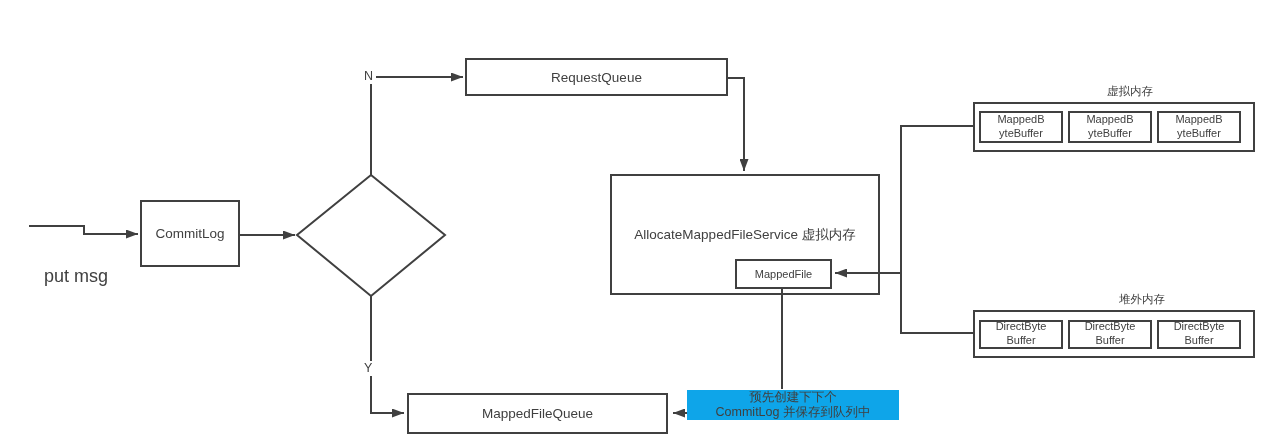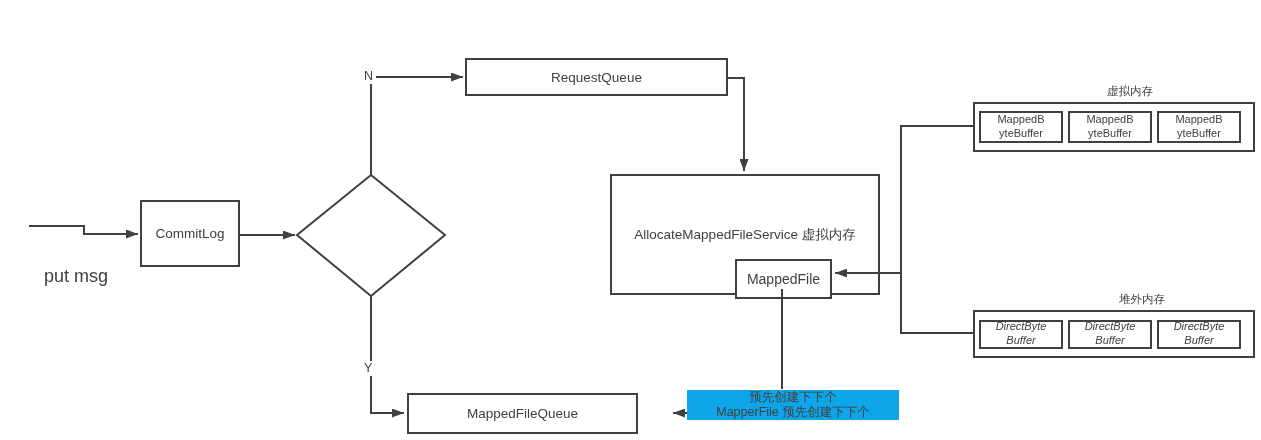--- a/index.html
+++ b/index.html
@@ -29,35 +29,35 @@
     align-items: center;
     justify-content: center;
     text-align: center;
     z-index: 2;
     color: #404040;
   }
   .node-label { font-size: 13.5px; }
   .commitlog       { left: 140px; top: 200px; width: 100px; height: 67px; }
   .requestqueue    { left: 465px; top:  58px; width: 263px; height: 38px; }
   .allocate        { left: 610px; top: 174px; width: 270px; height: 121px; }
-  .mappedfile      { left: 735px; top: 259px; width: 97px;  height: 40px; z-index: 3; font-size: 14px; }
-  .mfqueue         { left: 407px; top: 393px; width: 231px; height: 41px; text-align: center; }
+  .mappedfile      { left: 735px; top: 259px; width: 97px;  height: 30px; z-index: 3; font-size: 11px; }
+  .mfqueue         { left: 407px; top: 393px; width: 261px; height: 41px; text-align: center; }
   .mem-outer {
     position: absolute;
     background: #ffffff;
     border: 2px solid #404040;
     display: flex;
     align-items: center;
     justify-content: flex-start;
     gap: 5px;
     padding-left: 4px;
     z-index: 2;
   }
   .vm-outer { left: 973px; top: 102px; width: 282px; height: 50px; }
-  .oh-outer { left: 973px; top: 310px; width: 282px; height: 48px; font-style: italic; }
+  .oh-outer { left: 973px; top: 310px; width: 282px; height: 48px; }
   .buf {
     width: 84px;
     border: 2px solid #404040;
     background: #ffffff;
     display: flex;
     align-items: center;
     justify-content: center;
     text-align: center;
     font-size: 11px;
     line-height: 1.25;
@@ -189,16 +189,16 @@
 
       <path d="M371,296 V413 H404" marker-end="url(#arr)"></path>
     </g>
   </svg>
 
   <div class="txt put-msg">put msg</div>
   <div class="txt branch n-label">N</div>
   <div class="txt branch y-label">Y</div>
   <div class="txt annotation">
     <div>预先创建下下个</div>
-    <div>MapperFile 预先创建下下个</div>
+    <div>CommitLog 并保存到队列中</div>
   </div>
 
 </div>
 
 </body></html>

